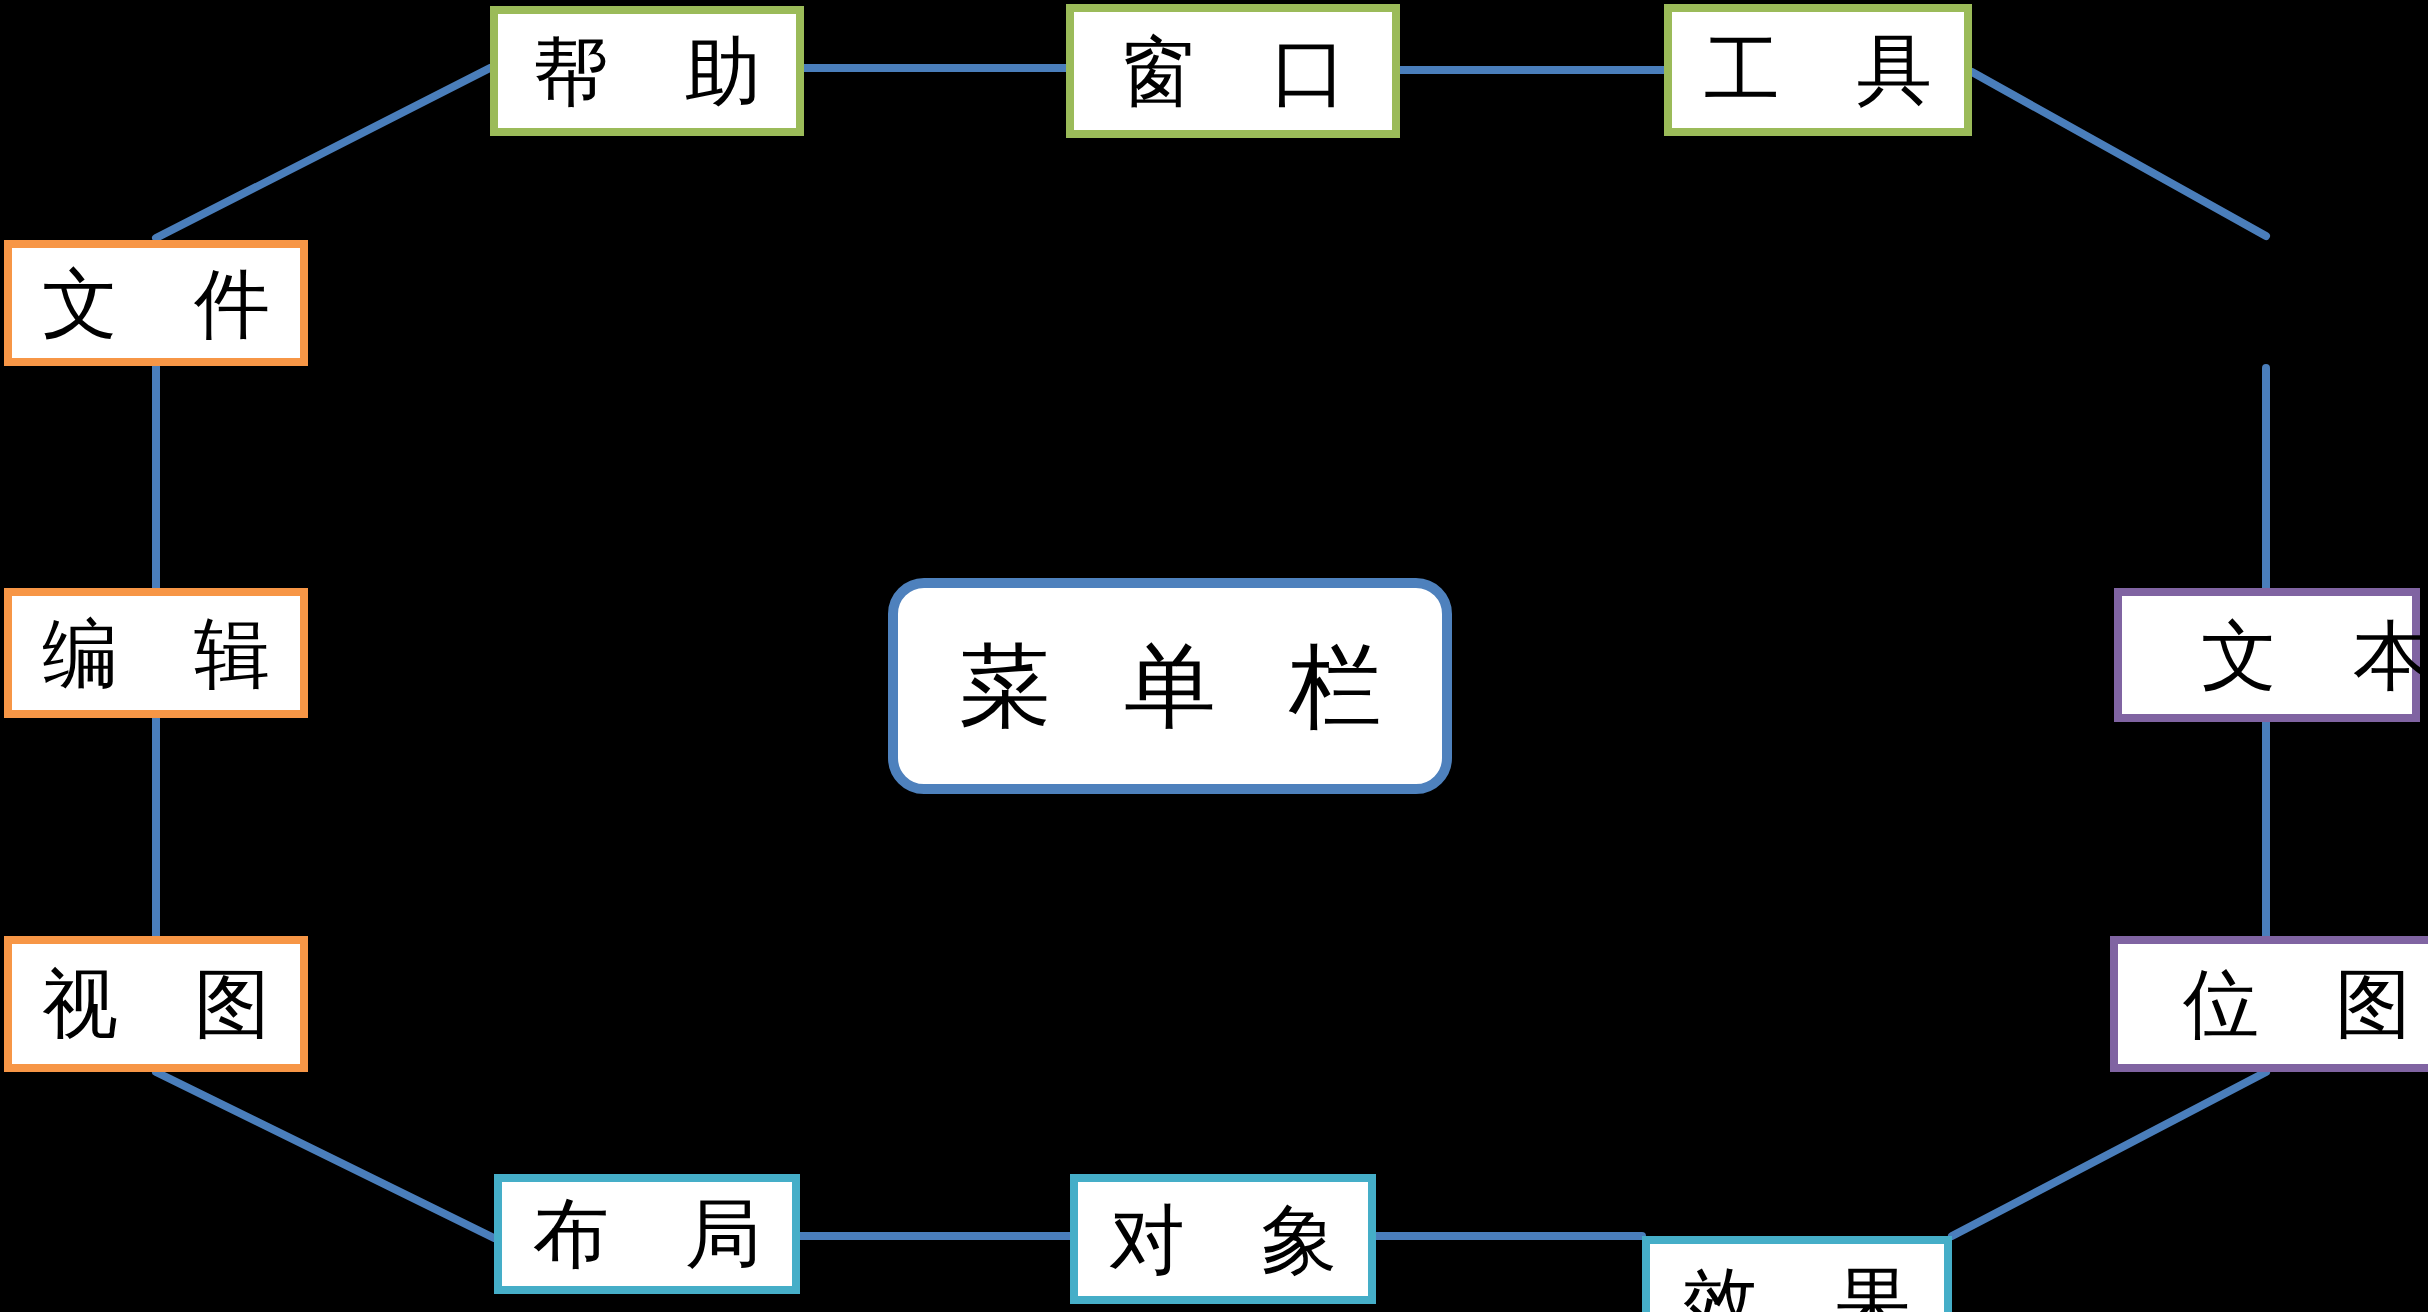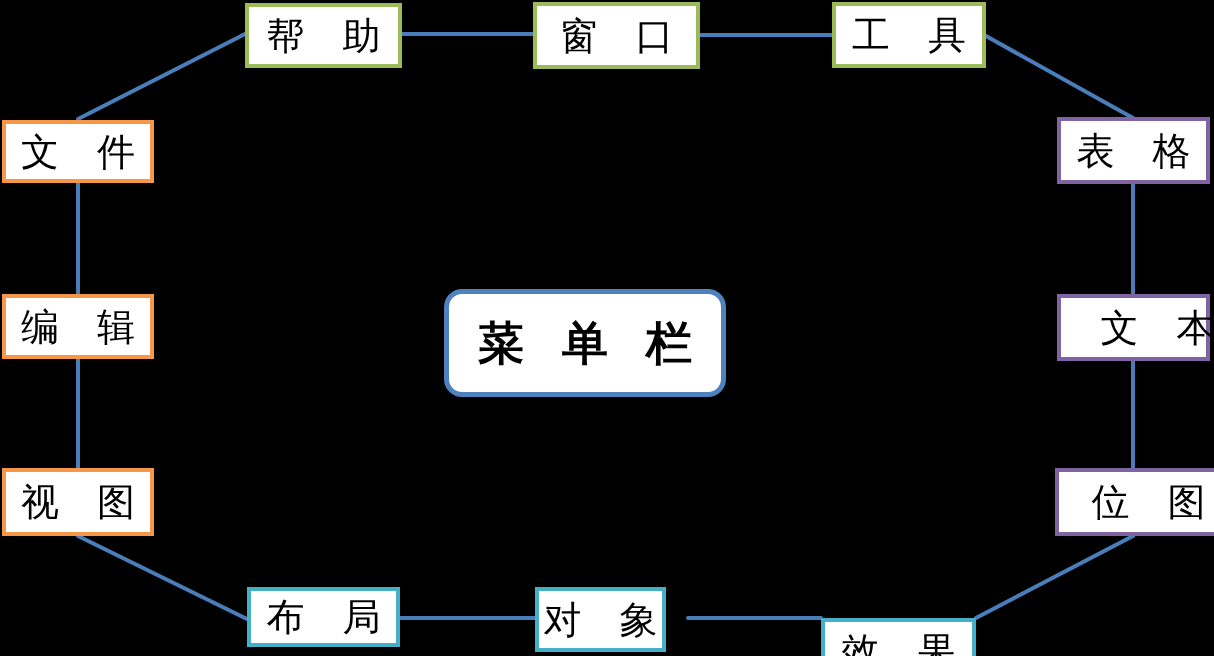--- a/index.html
+++ b/index.html
@@ -48,21 +48,21 @@
   .center-node {
     position: absolute;
     background: var(--node_fill, #fff);
     border: 5px solid var(--blue, #4E81BD);
     border-radius: 18px;
     box-sizing: border-box;
     display: flex;
     align-items: center;
     justify-content: center;
     font-size: 46px;
-    font-weight: bold;
+    font-weight: normal;
     color: var(--node_text, #000);
     word-spacing: 22px;
     white-space: nowrap;
     line-height: 1;
   }
 </style>
 </head>
 <body>
 
 <div class="canvas">
@@ -83,23 +83,22 @@
   </svg>
 
   <div class="node orange" style="left:2px;    top:120px; width:152px; height:63px;">文 件</div>
   <div class="node orange" style="left:2px;    top:294px; width:152px; height:65px;">编 辑</div>
   <div class="node orange" style="left:2px;    top:468px; width:152px; height:68px;">视 图</div>
 
   <div class="node green" style="left:245px;  top:3px;   width:157px; height:65px;">帮 助</div>
   <div class="node green" style="left:533px;  top:2px;   width:167px; height:67px;">窗 口</div>
   <div class="node green" style="left:832px;  top:2px;   width:154px; height:66px;">工 具</div>
 
-  <div class="node purple" style="left:1057px; top:117px; width:153px; height:67px;">表 格</div>
   <div class="node purple" style="left:1057px; top:294px; width:153px; height:67px;padding-left:48px;">文 本</div>
   <div class="node purple" style="left:1055px; top:468px; width:187px; height:68px;">位 图</div>
 
   <div class="node teal" style="left:247px;  top:587px; width:153px; height:60px;">布 局</div>
-  <div class="node teal" style="left:535px;  top:587px; width:131px; height:65px;">对 象</div>
+  <div class="node teal" style="left:535px;  top:587px; width:153px; height:65px;">对 象</div>
   <div class="node teal" style="left:821px;  top:586px; width:155px; height:65px;margin-top:32px;">效 果</div>
 
   <div class="center-node" style="left:444px; top:289px; width:282px; height:108px;">菜 单 栏</div>
 
 </div>
 
 </body></html>

